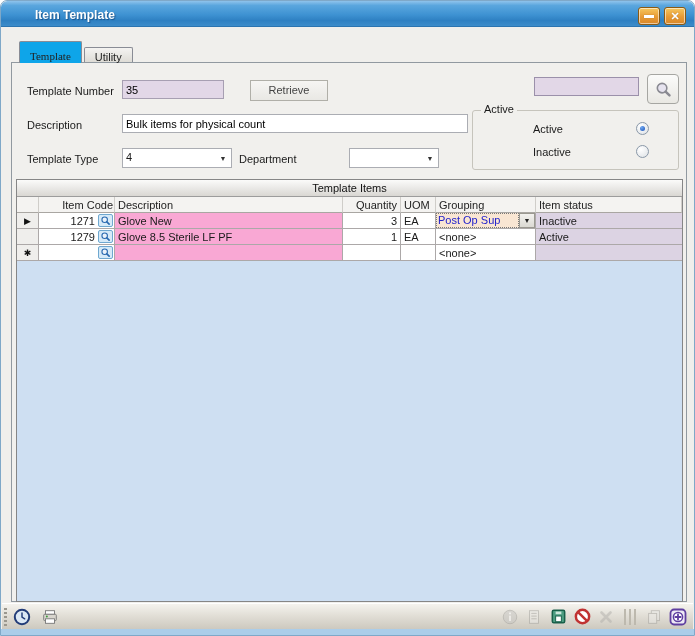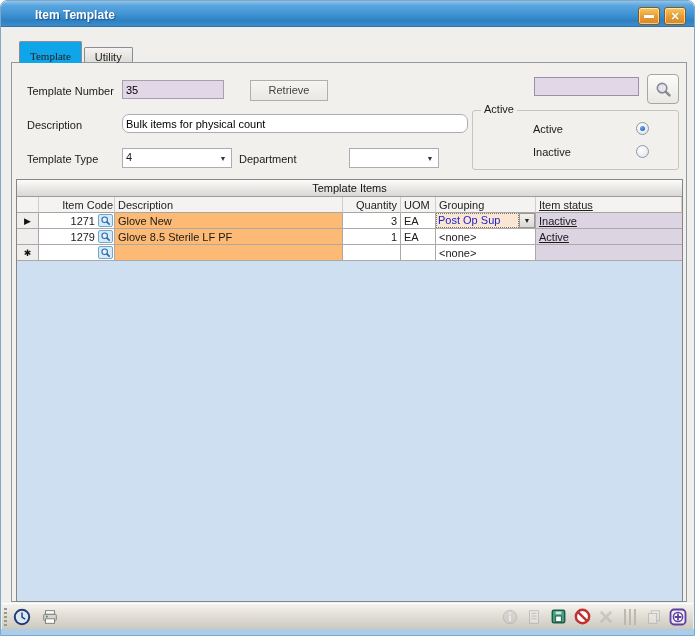--- a/index.html
+++ b/index.html
@@ -54,25 +54,25 @@
   .grid { position:absolute; left:4px; top:116px; width:667px; height:423px;
     border:1px solid #868686; background:#CEDFF2; display:flex; flex-direction:column; }
   .grid-cap { height:17px; background:linear-gradient(180deg,#FBFBFA,#D9D7D3); border-bottom:1px solid #9C9C9C;
     text-align:center; line-height:16px; color:#111; }
   .g-row { display:flex; height:16px; flex:0 0 16px; }
   .g-head .cell { background:#F4F3F1; border-right:1px solid #CFCDC9; border-bottom:1px solid #A9A6A2; color:#222; }
   .cell { border-right:1px solid #ACA8A8; border-bottom:1px solid #ACA8A8; padding:1px 3px;
     overflow:hidden; white-space:nowrap; display:flex; align-items:center; }
   .c-sel { flex:0 0 22px; justify-content:center; background:#EFEEEC; padding:0; font-size:9px; color:#111; }
   .c-code { flex:0 0 76px; background:#fff; padding:0 1px 0 2px; }
-  .c-desc { flex:0 0 228px; background:#fdba74; }
+  .c-desc { flex:0 0 228px; background:#f9a8d4; }
   .c-qty  { flex:0 0 58px; background:#fff; justify-content:flex-end; }
   .c-uom  { flex:0 0 35px; background:#fff; }
   .c-grp  { flex:0 0 100px; background:#fff; }
-  .c-stat { flex:1 1 auto; background:#DCD3E3; border-right:none;text-decoration:underline; }
+  .c-stat { flex:1 1 auto; background:#DCD3E3; border-right:none; }
   .g-head .c-code, .g-head .c-qty { justify-content:flex-end; }
   .g-head .c-desc, .g-head .c-uom, .g-head .c-grp, .g-head .c-stat { background:#F4F3F1; }
   .code-num { flex:1; text-align:right; padding-right:3px; }
   .mini-mag { width:15px; height:13px; border:1px solid #6FA8D0; border-radius:2px; background:#D6EAF8;
     display:flex; align-items:center; justify-content:center; flex:0 0 15px; }
   .grp-edit { display:flex; width:100%; height:100%; align-items:stretch; }
   .grp-edit .gtext { flex:1; background:#F9E6D3; color:#2222CC; padding:1px 2px; outline:1px dotted #777; outline-offset:-1px; }
   .grp-edit .gbtn { flex:0 0 16px; background:linear-gradient(180deg,#F2F1EE,#DBD9D3); border:1px solid #9A9890;
     display:flex; align-items:center; justify-content:center; font-size:7px; color:#222; }
   .g-fill { flex:1 1 auto; background:#CEDFF2; }
@@ -122,21 +122,21 @@
 
       <input class="txt lavender" style="left: 522px; top: 14px; width: 105px; border-color: rgb(155, 144, 170);">
       <div class="searchbtn">
         <svg width="19" height="19" viewBox="0 0 20 20">
           <circle cx="8.5" cy="8.5" r="5" fill="#E6E3EF" stroke="#8A8A92" stroke-width="1.7"></circle>
           <line x1="12.2" y1="12.2" x2="16.3" y2="16.3" stroke="#8A8A92" stroke-width="2.6" stroke-linecap="round"></line>
         </svg>
       </div>
 
       <span class="lbl" style="left:15px; top:56px;">Description</span>
-      <input class="txt" style="left: 110px; top: 51px; width: 346px; border-radius: 7px;" value="Bulk items for physical count">
+      <input class="txt" style="left: 110px; top: 51px; width: 346px;" value="Bulk items for physical count">
 
       <div class="groupbox">
         <span class="gb-cap">Active</span>
         <div class="radio-row" style="top:11px;">
           <span>Active</span>
           <span class="radio checked"></span>
         </div>
         <div class="radio-row" style="top:34px;">
           <span>Inactive</span>
           <span class="radio"></span>

